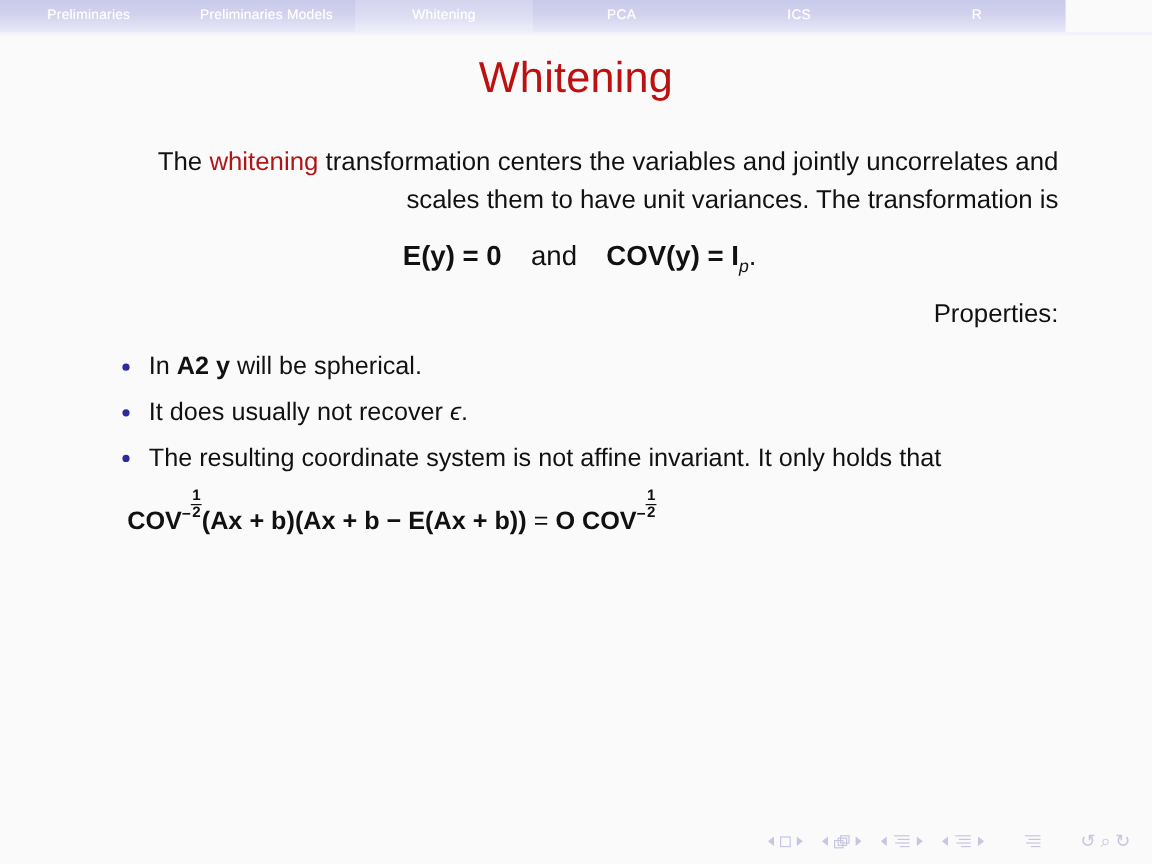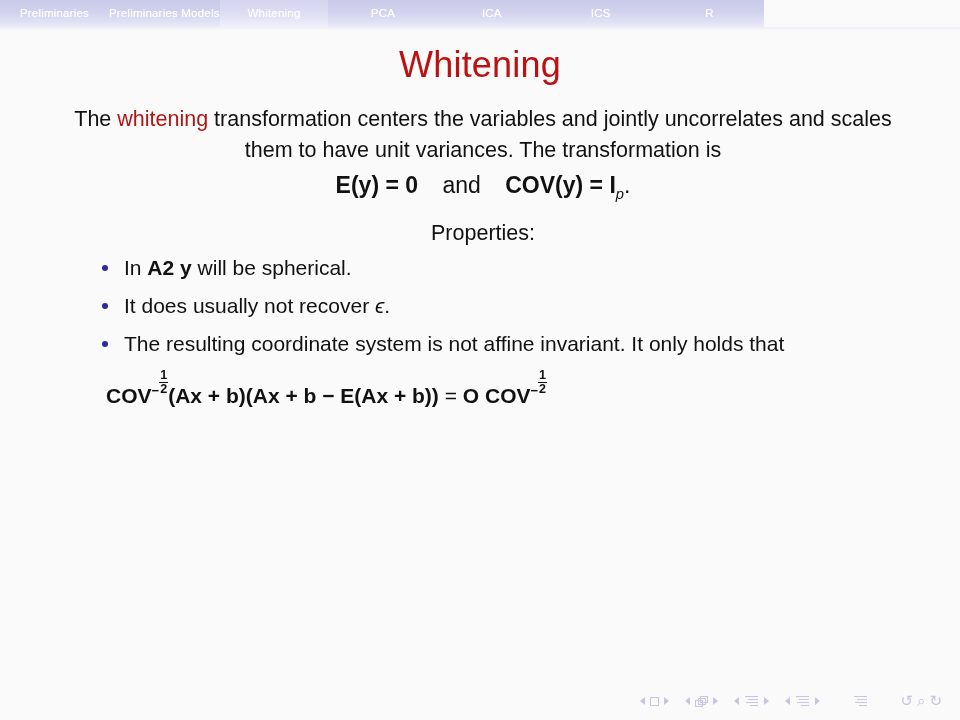--- a/index.html
+++ b/index.html
@@ -13,21 +13,21 @@
     font-family: "Liberation Sans", sans-serif;
     color: #111111;
     overflow: hidden;
     position: relative;
   }
 
   
   #navbar {
     position: absolute;
     top: 0; left: 0;
-    width: 764px;
+    width: 888px;
     height: 27px;
     background: linear-gradient(to bottom, #c9c9ea 0%, #d2d2ee 45%, #dedef4 75%, #eaeaf8 100%);
     display: flex;
     align-items: center;
     box-sizing: border-box;
   }
   #navbar-underline {
     position: absolute;
     top: 27px; left: 0;
     width: 960px;
@@ -68,22 +68,22 @@
     letter-spacing: 0.2px;
   }
 
   #content {
     padding: 18px 62px 0 68px;
     font-size: 21.5px;
     line-height: 1.42;
   }
 
   .para {
-    margin: 0;
-    text-align: center;
+    margin: 16px;
+    text-align: right;
   }
   .kw-red { color: #b01616; }
 
   .eq {
     text-align: center;
     margin: 0;
     padding: 0;
     font-size: 23px;
     white-space: nowrap;
   }
@@ -231,21 +231,20 @@
   .spacer-wide { width: 18px; display: inline-block; }
 </style>
 </head>
 <body>
 
 <div id="navbar">
   <div class="nav-item">Preliminaries</div>
   <div class="nav-item">Preliminaries Models</div>
   <div class="nav-item current">Whitening</div>
   <div class="nav-item">PCA</div>
-  <div class="nav-item">ICA</div>
   <div class="nav-item">ICS</div>
   <div class="nav-item">R</div>
 </div>
 <div id="navbar-underline"></div>
 
 <div id="slide">
 
   <h1 id="page-title">Whitening</h1>
 
   <div id="content">

